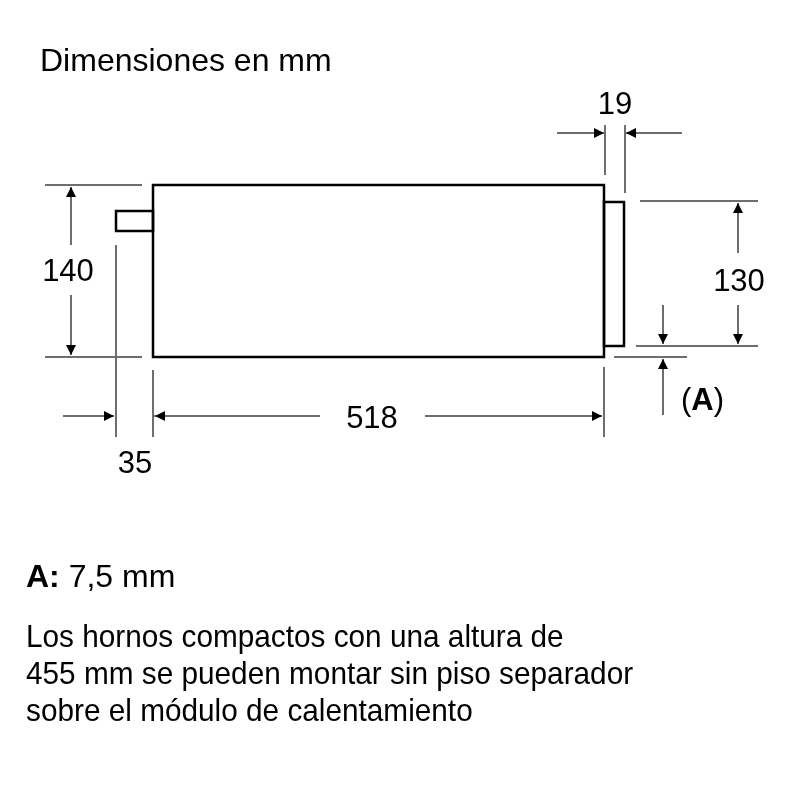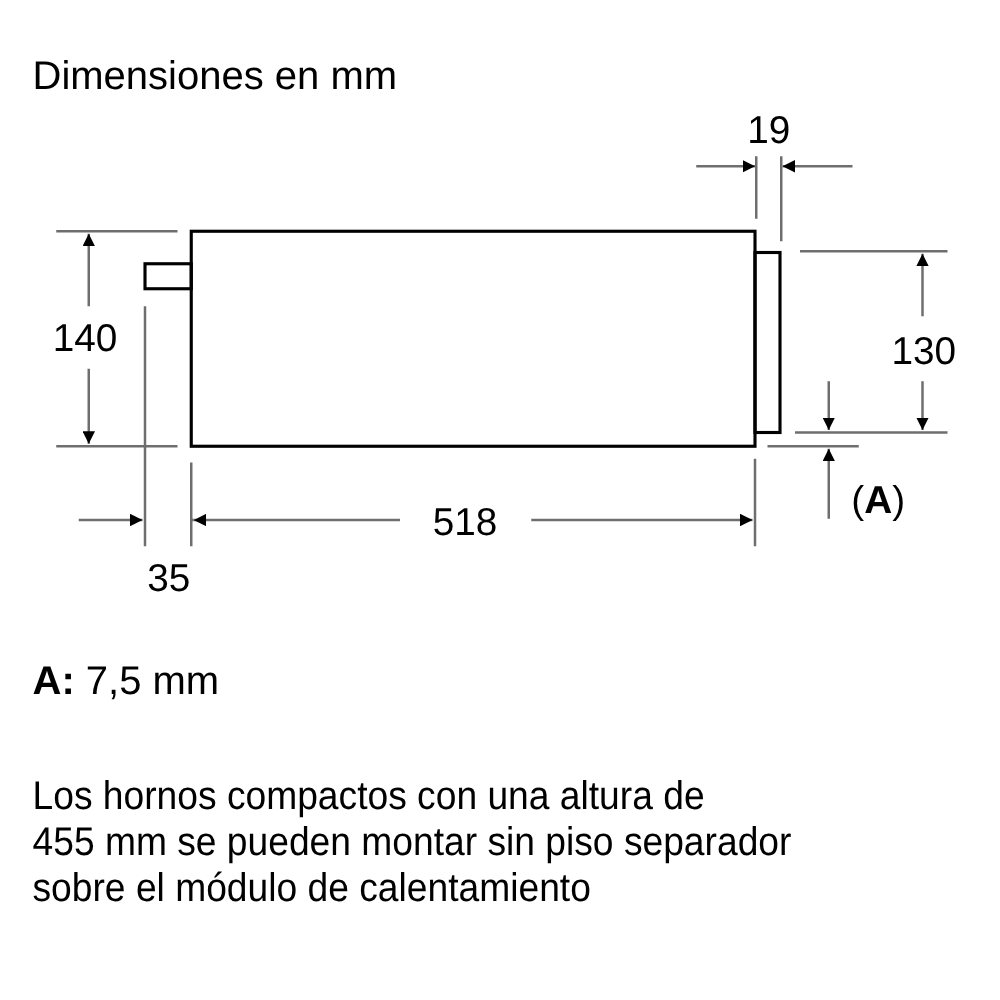--- a/index.html
+++ b/index.html
@@ -1,21 +1,21 @@
 <!DOCTYPE html>
 <html><head>
   <meta charset="utf-8">
   <style>
     html, body { margin: 0; padding: 0; background: #ffffff; }
     body { width: 800px; height: 800px; position: relative; overflow: hidden;
            font-family: "Liberation Sans", sans-serif; color: #000; }
-    .title { position: absolute; left: 26px; top: 40px; font-size: 32px; line-height: 40px; white-space: nowrap; }
+    .title { position: absolute; left: 40px; top: 40px; font-size: 32px; line-height: 40px; white-space: nowrap; }
     svg.diagram { position: absolute; left: 0; top: 0; }
     svg text { font-family: "Liberation Sans", sans-serif; fill: #000; }
-    .note-a { position: absolute; left: 26px; top: 524px; font-size: 32px; line-height: 40px; white-space: nowrap; }
+    .note-a { position: absolute; left: 26px; top: 556px; font-size: 32px; line-height: 40px; white-space: nowrap; }
     .note-a b { font-weight: bold; }
     .desc { position: absolute; left: 26px; top: 618px; font-size: 32px; line-height: 37px;
             white-space: nowrap; transform: scaleX(0.93); transform-origin: left top; }
     .desc div { height: 37px; }
   </style>
 </head>
 <body>
 
 <div class="title">Dimensiones en mm</div>
 

